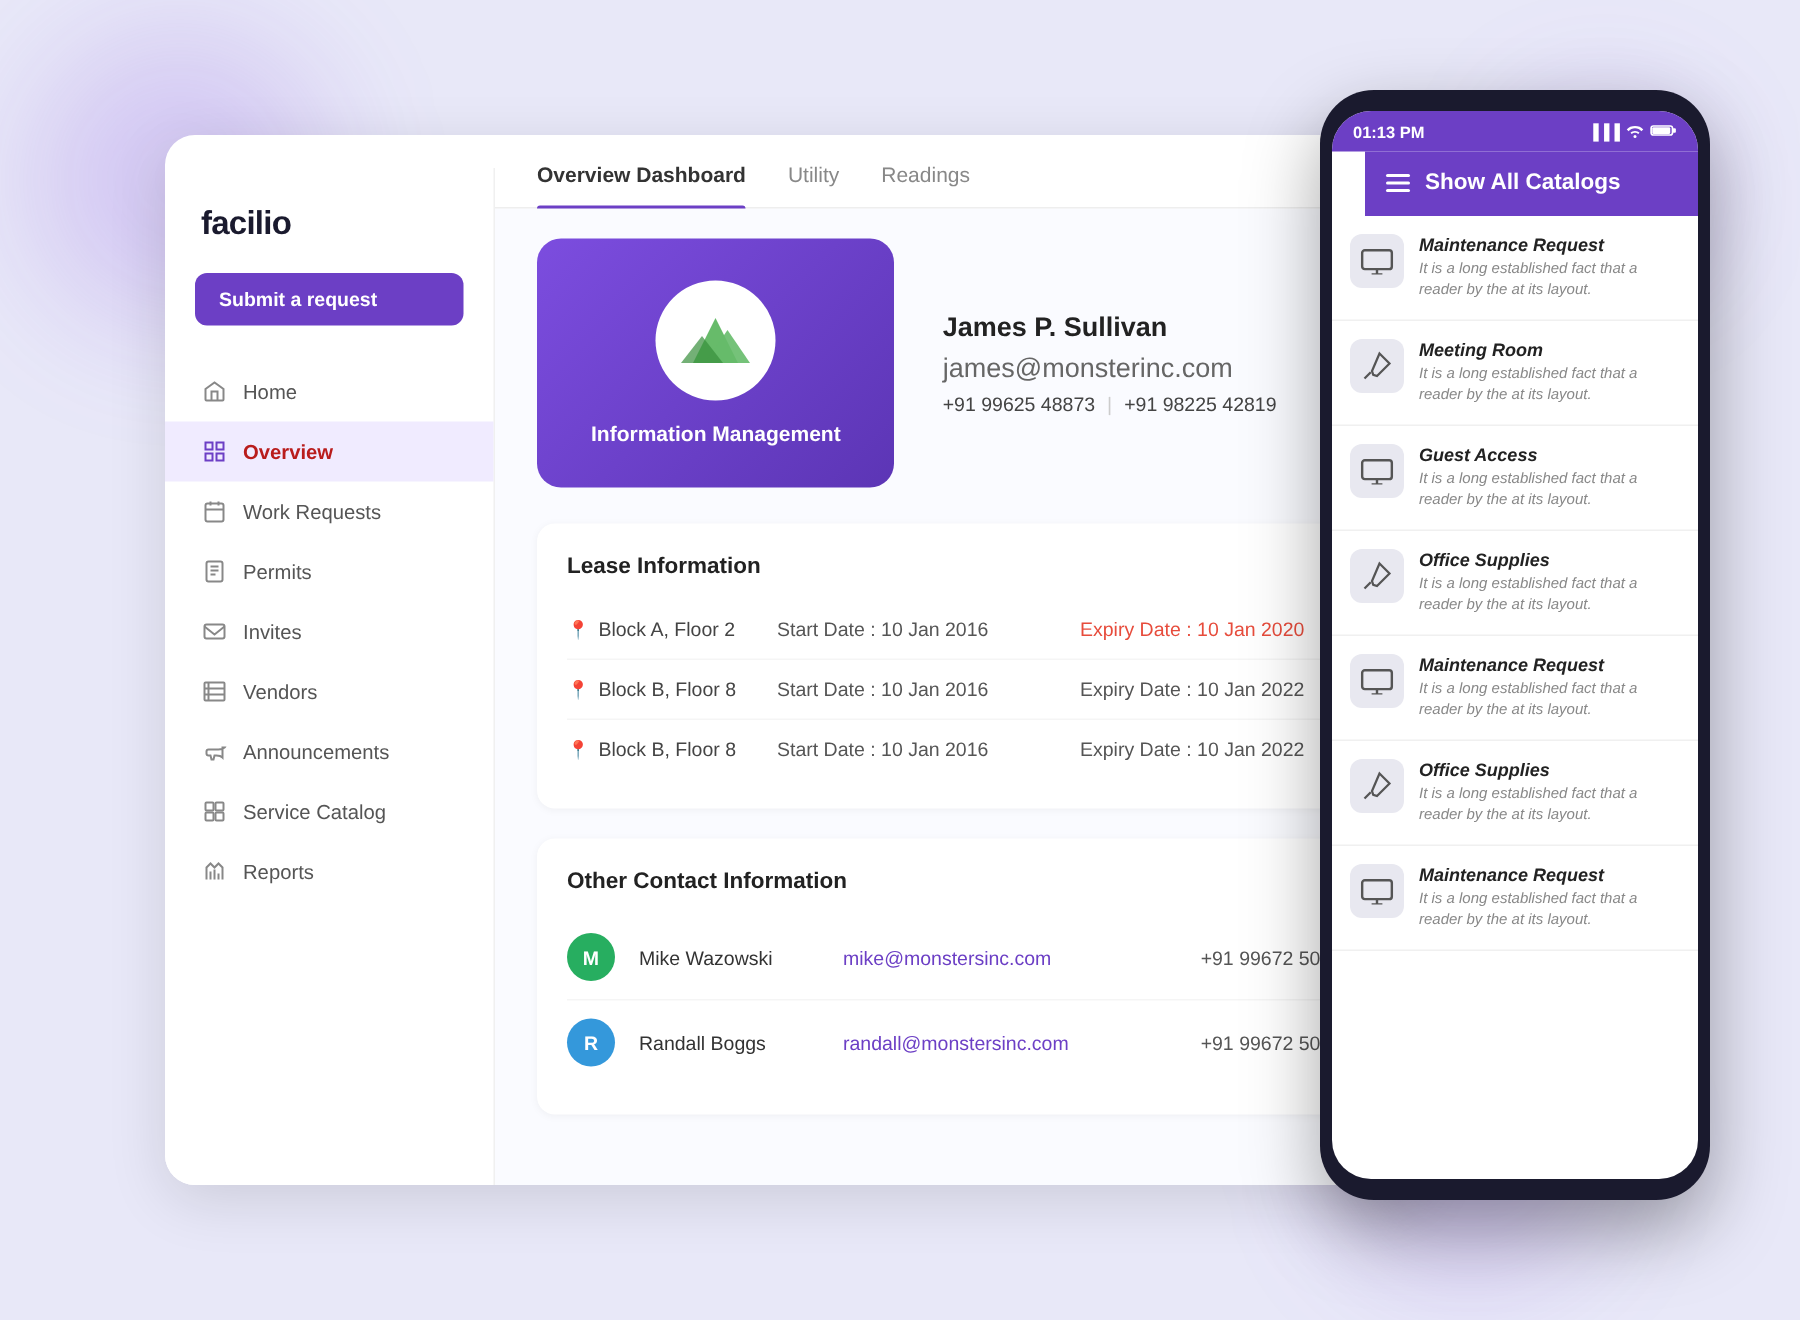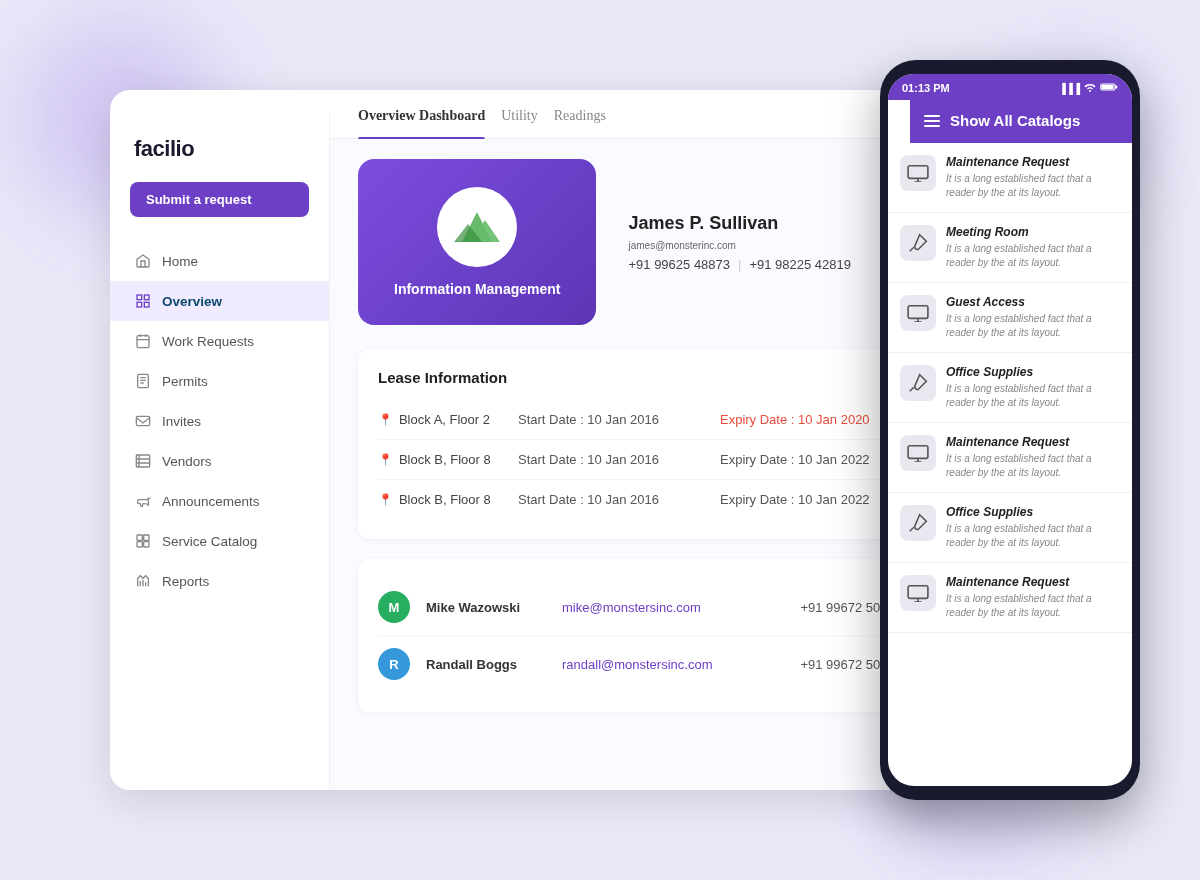--- a/index.html
+++ b/index.html
@@ -92,21 +92,21 @@
       gap: 10px;
       padding: 11px 24px;
       cursor: pointer;
       font-size: 13.5px;
       color: #555;
       border-radius: 0;
       transition: background 0.15s;
     }
 
     .nav-item.active {
-      color: #0c4a6e;
+      color: #b91c1c;
       background: #f0ebff;
       font-weight: 600;
     }
 
     .nav-icon {
       width: 18px;
       height: 18px;
       display: flex;
       align-items: center;
       justify-content: center;
@@ -119,25 +119,24 @@
       display: flex;
       flex-direction: column;
       overflow: hidden;
       background: #fafbff;
     }
 
     
     .tabs {
       display: flex;
       align-items: flex-start;
-      gap: 16px;
+      gap: 28px;
       padding: 18px 28px 0;
       background: #fff;
       border-bottom: 1px solid #eee;
-      font-family: Liberation Serif, serif;
     }
 
     .tab {
       font-size: 14px;
       color: #888;
       padding-bottom: 14px;
       cursor: pointer;
       position: relative;
     }
 
@@ -207,21 +206,21 @@
       gap: 6px;
     }
 
     .profile-name {
       font-size: 18px;
       font-weight: 700;
       color: #222;
     }
 
     .profile-email {
-      font-size: 10px;
+      font-size: 18px;
       color: #666;
     }
 
     .profile-phones {
       font-size: 13px;
       color: #444;
       display: flex;
       gap: 8px;
     }
 
@@ -308,21 +307,21 @@
       color: #fff;
       flex-shrink: 0;
     }
 
     .avatar-green { background: #27ae60; }
     .avatar-blue { background: #3498db; }
 
     .contact-name {
       min-width: 120px;
       color: #333;
-      font-weight: 700;
+      font-weight: 400;
     }
 
     .contact-email {
       color: #6c3fc5;
       flex: 1;
     }
 
     .contact-phone {
       color: #555;
     }
@@ -615,20 +614,21 @@
         <span class="pin-icon">📍</span>
         <span>Block B, Floor 8</span>
       </div>
       <div class="lease-start">Start Date : 10 Jan 2016</div>
       <div class="lease-expiry">Expiry Date : 10 Jan 2022</div>
     </div>
             </div>
         </div>
 
         <div class="info-card">
+          <div class="section-title">Other Contact Information</div>
 
           <div id="contact-rows-container">
 
           <div class="contact-row">
       <div class="contact-avatar avatar-green">M</div>
       <div class="contact-name">Mike Wazowski</div>
       <div class="contact-email">mike@monstersinc.com</div>
       <div class="contact-phone">+91 99672 50082</div>
     </div>
               <div class="contact-row">

